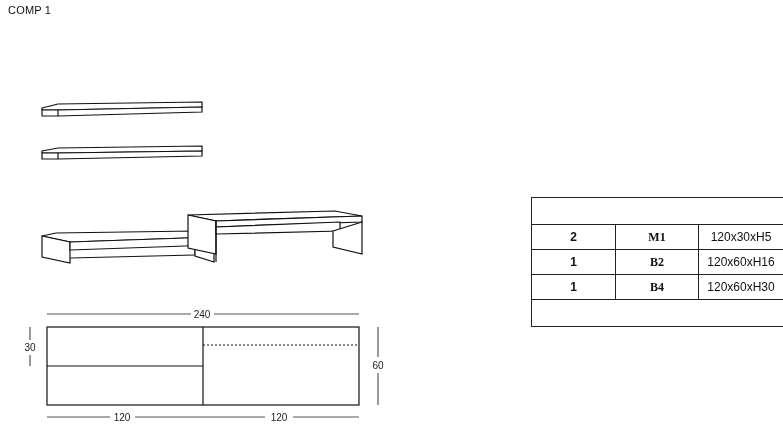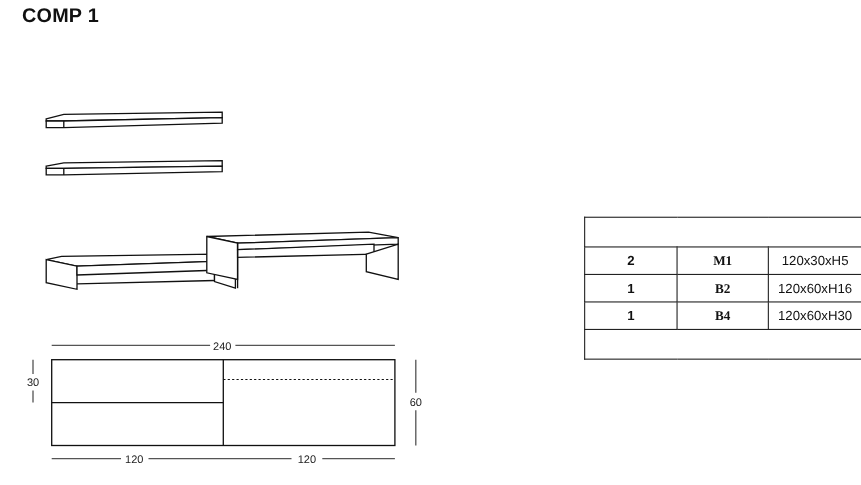--- a/index.html
+++ b/index.html
@@ -1,17 +1,17 @@
 <!DOCTYPE html>
 <html><head>
 <meta charset="utf-8">
 <style>
   html, body { margin:0; padding:0; background:#fff; }
   body { width:783px; height:441px; position:relative; overflow:hidden; font-family:"Liberation Sans", sans-serif; color:#111; }
-  .title { position:absolute; left:8px; top:4px; font-size:18px; font-weight:bold; letter-spacing:0.2px;margin-left:12px; }
+  .title { position:absolute; left:8px; top:4px; font-size:11px; font-weight:normal; letter-spacing:0.2px; }
   svg.drawing { position:absolute; left:0; top:0; }
   .dimtext { font-family:"Liberation Sans", sans-serif; font-size:10px; fill:#222; }
   table.spec { position:absolute; left:531px; top:197px; width:252px; border-collapse:collapse; font-size:12px; }
   table.spec td { border:1.3px solid #222; height:24px; text-align:center; padding:0; }
   table.spec tr.blank td { height:26px; border-right:none; }
   table.spec td.qty { width:83px; font-weight:bold; }
   table.spec td.code { width:82px; font-weight:bold;font-family:Liberation Serif, serif; }
   table.spec td.dim { font-weight:normal; border-right:none; }
 </style>
 </head>

